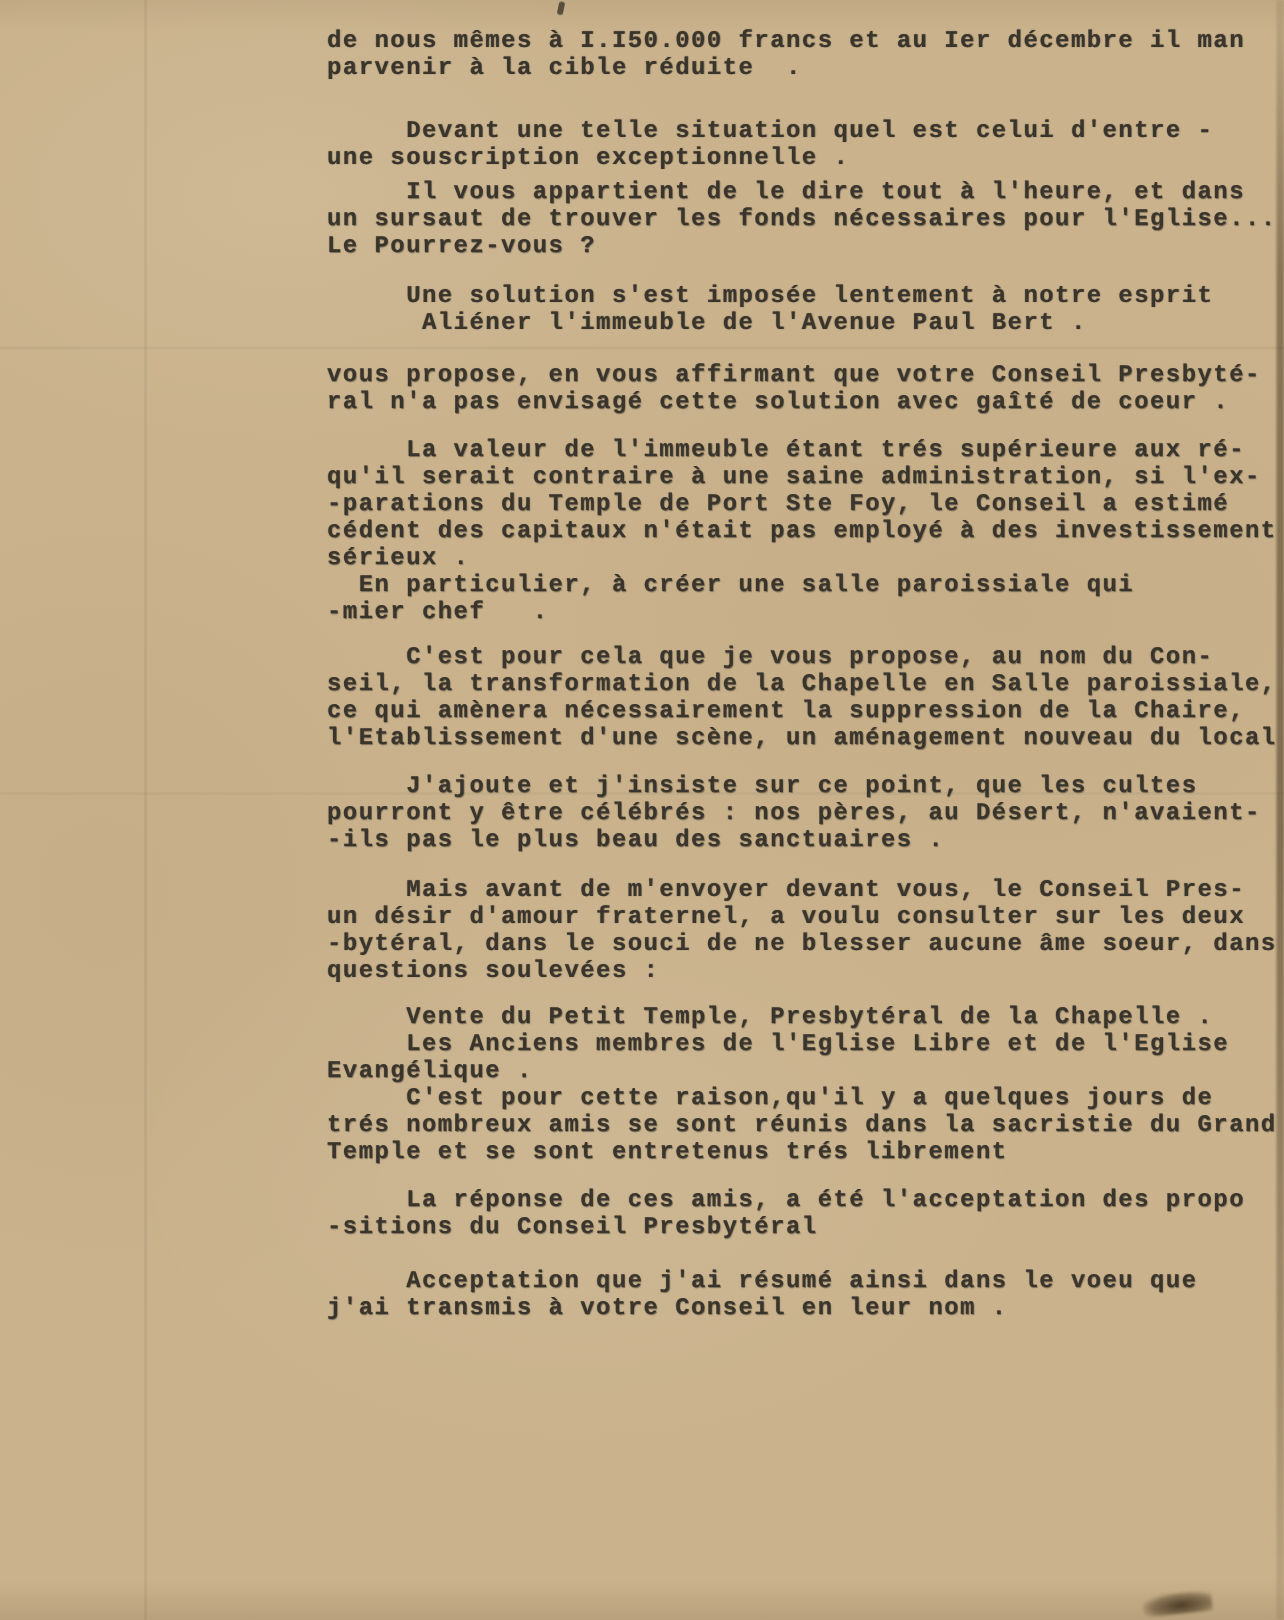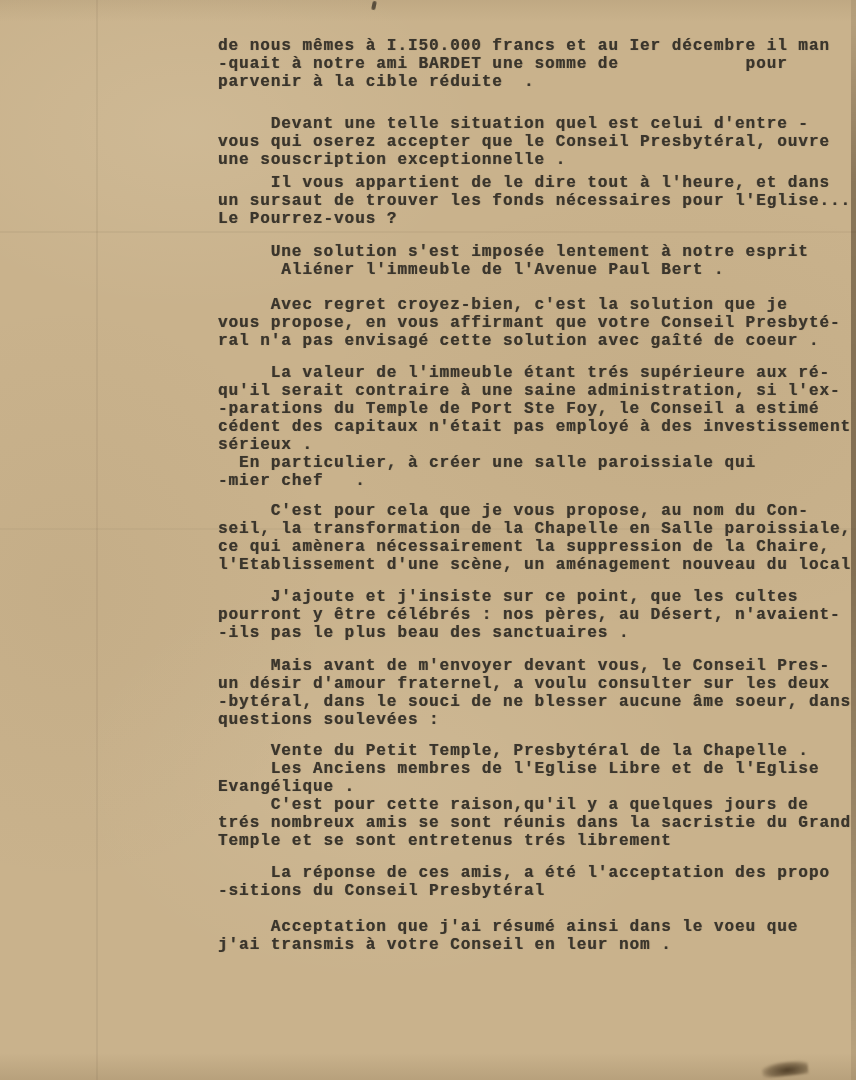--- a/index.html
+++ b/index.html
@@ -17,21 +17,21 @@
       radial-gradient(ellipse 420px 260px at 22% 12%, rgba(255,246,224,0.10), rgba(255,246,224,0) 70%),
       radial-gradient(ellipse 500px 320px at 78% 38%, rgba(118,94,58,0.06), rgba(118,94,58,0) 70%),
       radial-gradient(ellipse 460px 300px at 45% 72%, rgba(255,248,230,0.08), rgba(255,248,230,0) 70%),
       radial-gradient(ellipse 380px 420px at 8% 55%, rgba(110,86,52,0.05), rgba(110,86,52,0) 70%),
       radial-gradient(ellipse 120% 115% at 50% 48%, rgba(0,0,0,0) 62%, rgba(96,74,44,0.14) 100%),
       linear-gradient(to bottom, rgba(108,86,52,0.10) 0%, rgba(108,86,52,0) 2%, rgba(108,86,52,0) 97.5%, rgba(92,70,40,0.16) 100%);
   }
   .text-block {
     position: absolute;
     left: 0; top: 0; right: 0; bottom: 0;
-    padding: 37px 0 0 218px;
+    padding: 18px 0 0 218px;
     font-family: "Liberation Mono", "DejaVu Sans Mono", monospace;
     font-size: 16px;
     font-weight: 700;
     line-height: 18px;
     letter-spacing: 0.95px;
     color: #3a352c; 
     text-shadow: 0.4px 0.4px 0.7px rgba(58,52,42,0.55), -0.3px 0 0.5px rgba(58,52,42,0.30);
   }
   .line { white-space: pre; }
   .para + .para       { margin-top: 13px; }
@@ -90,39 +90,36 @@
 <div class="paper" style="background-color: rgb(201, 178, 140);">
   <div class="crease-v"></div>
   <div class="crease-h1"></div>
   <div class="crease-h2"></div>
   <div class="edge-right"></div>
   <div class="mark-top"></div>
   <div class="smudge-bottom"></div>
   <div class="text-block" style="color: rgb(58, 53, 44);">
       <div class="para">
         <div class="line">de nous mêmes à I.I50.000 francs et au Ier décembre il man</div>
-        <div class="line">-quait à notre ami BARDET une somme de            pour</div>
         <div class="line">parvenir à la cible réduite  .</div>
       </div>
       <div class="para">
         <div class="line">     Devant une telle situation quel est celui d'entre -</div>
-        <div class="line">vous qui oserez accepter que le Conseil Presbytéral, ouvre</div>
         <div class="line">une souscription exceptionnelle .</div>
       </div>
       <div class="para">
         <div class="line">     Il vous appartient de le dire tout à l'heure, et dans</div>
         <div class="line">un sursaut de trouver les fonds nécessaires pour l'Eglise...</div>
         <div class="line">Le Pourrez-vous ?</div>
       </div>
       <div class="para">
         <div class="line">     Une solution s'est imposée lentement à notre esprit</div>
         <div class="line">      Aliéner l'immeuble de l'Avenue Paul Bert .</div>
       </div>
       <div class="para">
-        <div class="line">     Avec regret croyez-bien, c'est la solution que je</div>
         <div class="line">vous propose, en vous affirmant que votre Conseil Presbyté-</div>
         <div class="line">ral n'a pas envisagé cette solution avec gaîté de coeur .</div>
       </div>
       <div class="para">
         <div class="line">     La valeur de l'immeuble étant trés supérieure aux ré-</div>
         <div class="line">qu'il serait contraire à une saine administration, si l'ex-</div>
         <div class="line">-parations du Temple de Port Ste Foy, le Conseil a estimé</div>
         <div class="line">cédent des capitaux n'était pas employé à des investissement</div>
         <div class="line">sérieux .</div>
         <div class="line">  En particulier, à créer une salle paroissiale qui</div>

